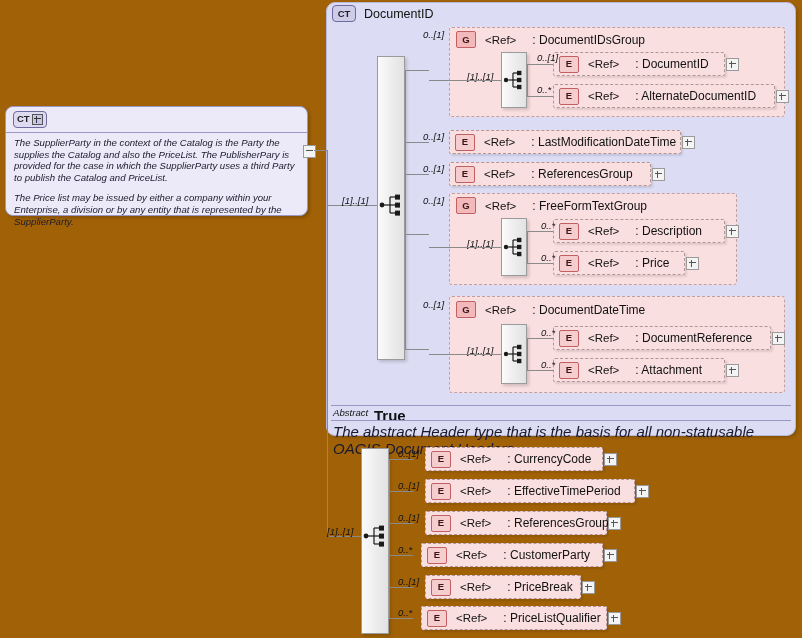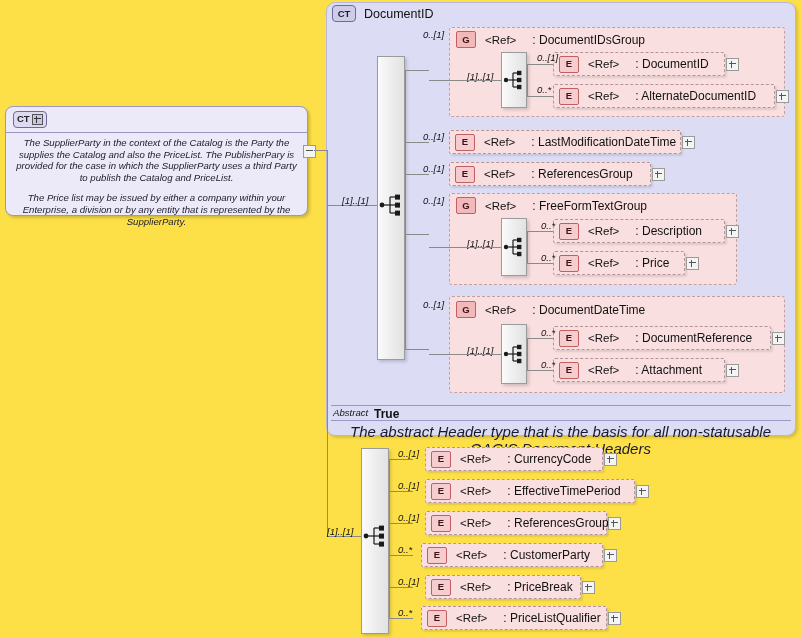--- a/index.html
+++ b/index.html
@@ -1,17 +1,17 @@
 <!DOCTYPE html>
 <html><head>
 <meta charset="utf-8">
 <style>
   html,body{margin:0;padding:0;background:#ffffff;}
   body{font-family:"Liberation Sans", sans-serif;}
-  #canvas{position:relative;width:802px;height:638px;overflow:hidden;background:#fde047;text-align:center;}
+  #canvas{position:relative;width:802px;height:638px;overflow:hidden;background:#a16207;}
 
   
   .abs{position:absolute;box-sizing:border-box;}
 
   
   .ct-panel{
     background:#eceaf8;
     border:1px solid #9a97c4;
     border-radius:8px;
     box-shadow:2px 2px 3px rgba(0,0,0,.18);
@@ -50,21 +50,21 @@
     box-shadow:2px 2px 3px rgba(0,0,0,.15);
   }
   .ht-title{font-size:12.5px;color:#111;white-space:nowrap;}
   .ht-badge{
     display:inline-flex;align-items:center;justify-content:center;
     width:22px;height:15px;border:1px solid #6d6a9c;border-radius:4px;
     background:#cfccea;font-size:9.5px;font-weight:bold;color:#222;line-height:1;
   }
   .ht-foot-line{position:absolute;height:1px;background:#9a97c4;}
   .ht-abstract-label{position:absolute;font-size:9.6px;font-style:italic;color:#111;}
-  .ht-abstract-val{position:absolute;font-size:12px;font-weight:bold;color:#111;}
+  .ht-abstract-val{position:absolute;font-size:15px;font-weight:bold;color:#111;}
   .ht-foot-doc{position:absolute;font-size:15px;font-style:italic;color:#1a1a2e;}
 
   
   .grp{
     background:#fadfe0;
     border:1px dashed #c2a0a2;
     border-radius:3px;
   }
   .grp-hdr{position:absolute;display:flex;align-items:center;white-space:nowrap;}
   .badge-g{

